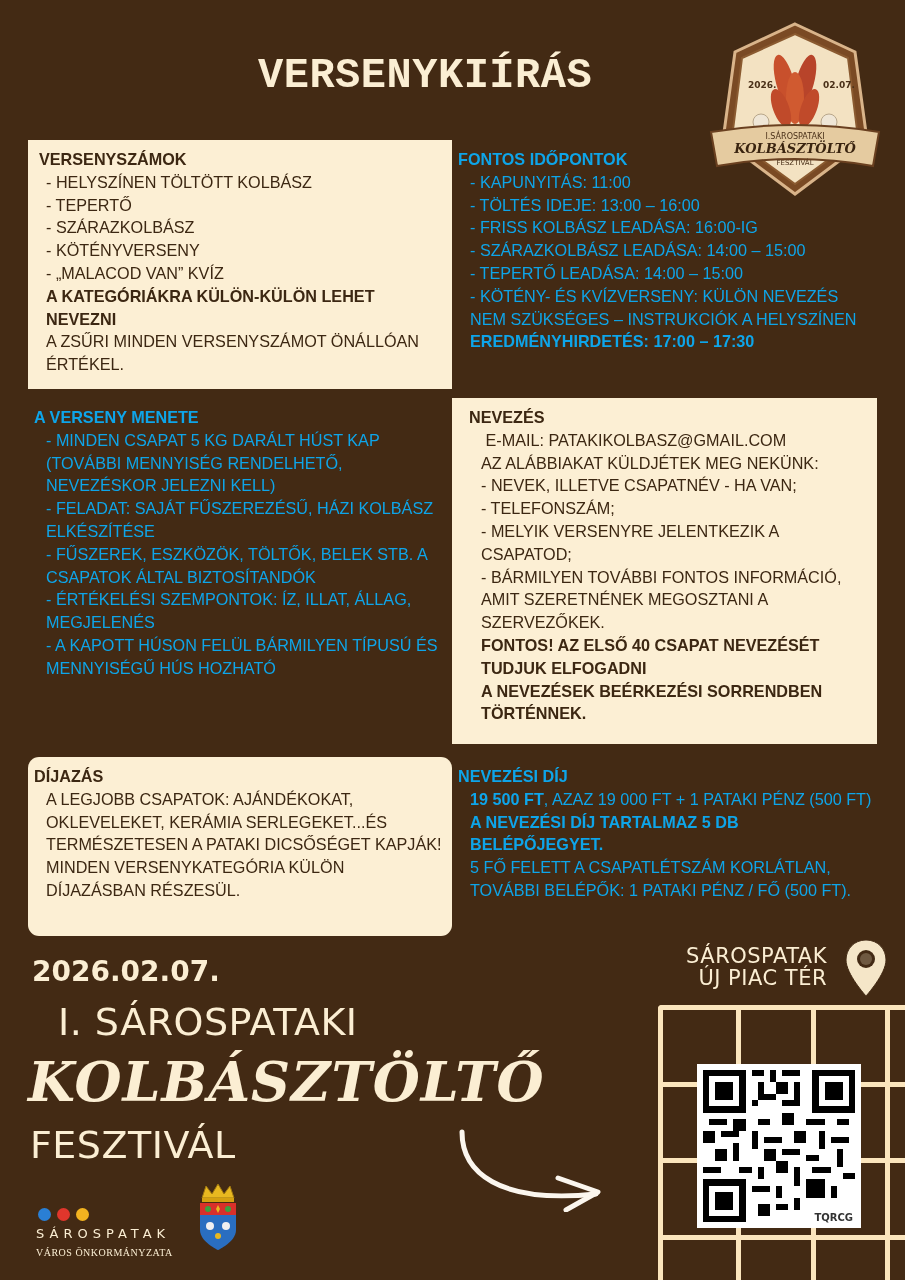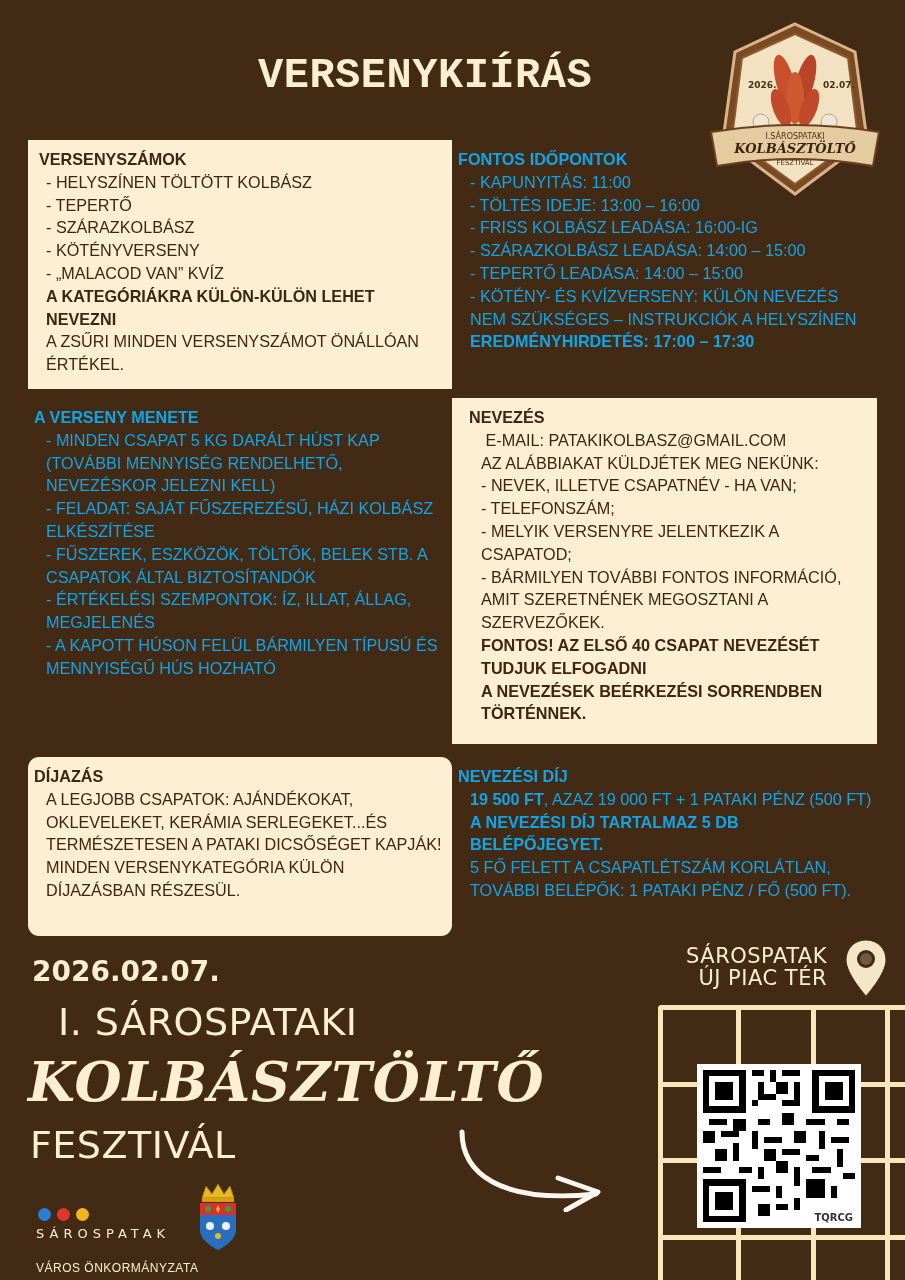--- a/index.html
+++ b/index.html
@@ -96,22 +96,22 @@
   .badge { position: absolute; left: 705px; top: 20px; width: 180px; height: 178px; }
 
   .city-logo { position: absolute; left: 36px; top: 1208px; }
   .dots { display: flex; gap: 6px; margin-left: 2px; }
   .dot { width: 13px; height: 13px; border-radius: 50%; }
   .city-name {
     font-family: "DejaVu Sans", sans-serif;
     font-size: 13px; letter-spacing: 5px; color: #fbeed3; margin-top: 5px;
   }
   .city-sub {
-    font-family: Liberation Sans, sans-serif;
-    font-size: 12px; letter-spacing: 0.5px; color: #fbeed3; margin-top: 20px;
+    font-family: Liberation Serif, serif;
+    font-size: 10px; letter-spacing: 0.5px; color: #fbeed3; margin-top: 6px;
   }
   .coat { position: absolute; left: 196px; top: 1182px; width: 44px; height: 70px; }
 </style>
 </head>
 <body>
 
 <div class="page-title">VERSENYKIÍRÁS</div>
 
 <svg class="badge" viewBox="0 0 180 178">
   <polygon points="90,4 150,32 162,120 90,174 18,120 30,32" fill="#7a4a24" stroke="#d9b48a" stroke-width="3"></polygon>

